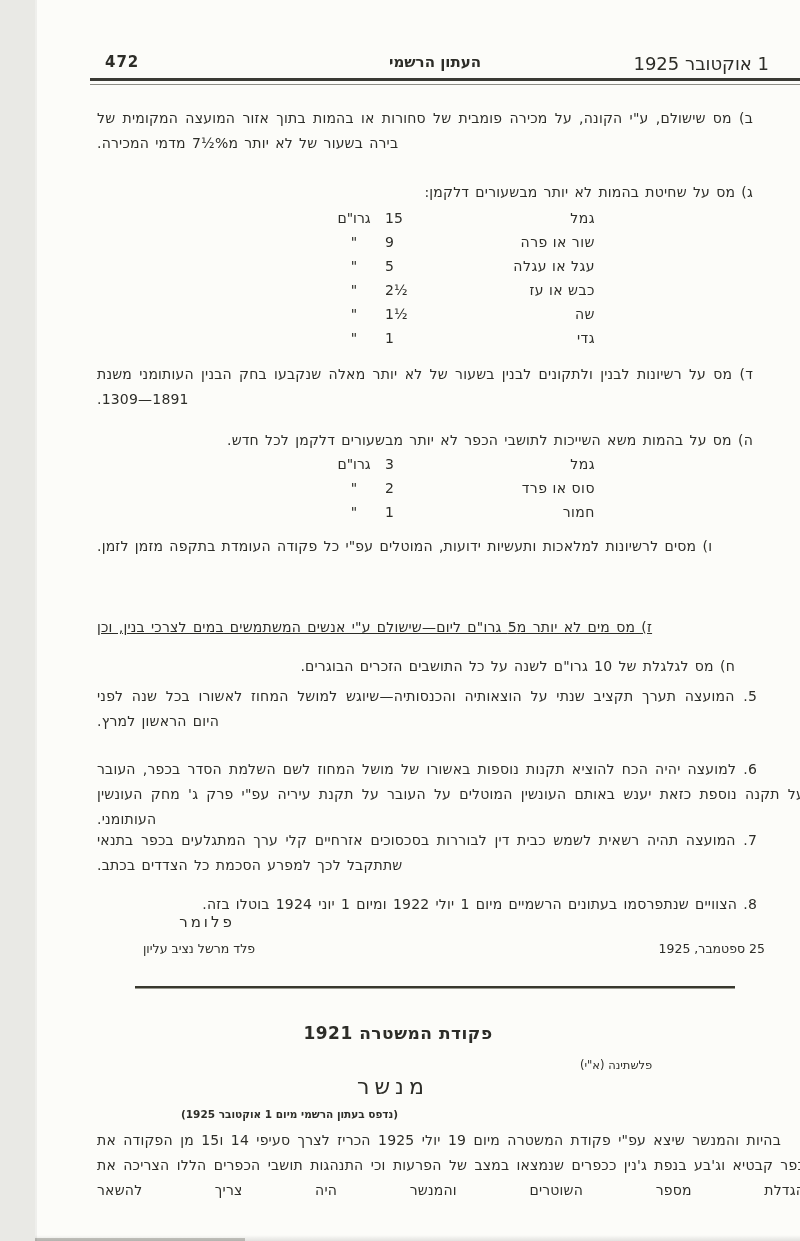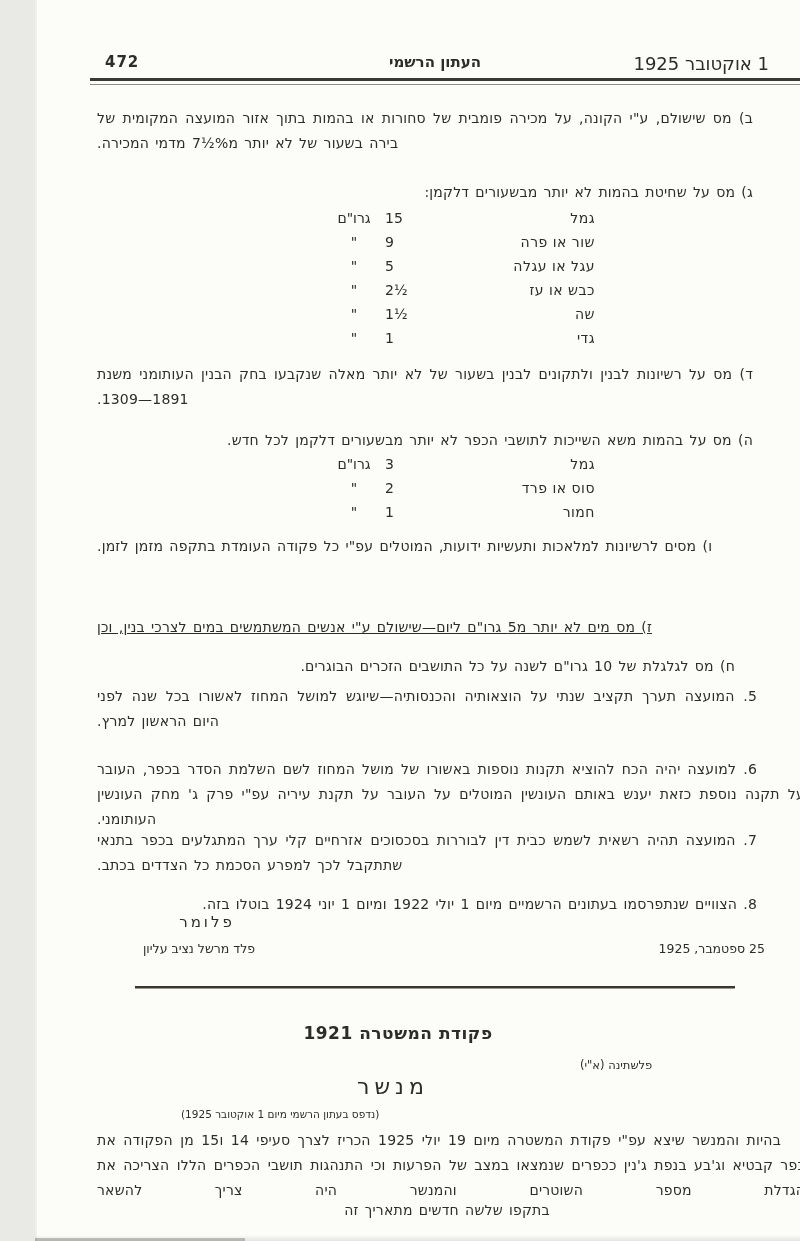--- a/index.html
+++ b/index.html
@@ -37,21 +37,21 @@
   
   .sig-name{position:absolute; left:112px; top:913px; width:120px; text-align:center; font-size:15px; letter-spacing:3px; direction:rtl;}
   .sig-title{position:absolute; left:84px; top:941px; width:160px; text-align:center; font-size:12.5px; direction:rtl;}
   .sig-date{position:absolute; right:70px; top:941px; font-size:12.5px; direction:rtl;}
 
   
   .divider{position:absolute; left:100px; width:600px; top:986px; height:2px; background:#38382f; border-bottom:1px solid #9a9a90;}
   .ord-heading{position:absolute; left:0; width:726px; top:1023px; text-align:center; font-size:17px; font-weight:bold; direction:rtl; letter-spacing:.5px;}
   .region{position:absolute; left:545px; top:1058px; font-size:11.5px; direction:rtl;}
   .mensher{position:absolute; left:0; width:716px; top:1074px; text-align:center; font-size:22px; font-weight:normal; letter-spacing:5px; direction:rtl;}
-  .print-note{position:absolute; left:146px; top:1108px; font-size:10.5px; direction:rtl;}
+  .print-note{position:absolute; left:146px; top:1108px; font-size:10.5px; direction:rtl;font-weight:bold;}
   .proc-body{position:absolute; left:62px; right:30px; top:1128px; direction:rtl; text-align:justify; text-align-last:justify; text-indent:24px; font-size:14px; line-height:25px; letter-spacing:.2px; word-spacing:1.5px; margin:0;}
   .proc-last{position:absolute; left:62px; width:700px; top:1202px; text-align:center; font-size:14px; direction:rtl; letter-spacing:.2px; word-spacing:1.5px;}
 
   
   .left-edge{position:absolute; left:0; top:0; bottom:0; width:2px; background:rgba(0,0,0,.05);}
   .crescent{position:absolute; border-radius:50%; border:4px solid transparent; background:transparent;}
   .cres-top{left:776px; top:488px; width:23px; height:26px; border-right-color:#22221e; border-bottom-color:#22221e; transform:rotate(-20deg);}
   .cres-bottom{left:770px; top:820px; width:24px; height:24px; border-width:5px; border-right-color:#151512; border-bottom-color:#15151._2; border-bottom-color:#15151 2;}
   .cres-bottom{border-right-color:#161613; border-bottom-color:#161613; transform:rotate(-10deg);}
   .streak{position:absolute; left:792px; top:516px; width:2px; height:302px; background:rgba(0,0,0,.06);}
@@ -146,21 +146,20 @@
   <div class="sig-title">פלד מרשל נציב עליון</div>
   <div class="sig-date">25 ספטמבר, 1925</div>
 
   <div class="divider"></div>
 
   <div class="ord-heading">פקודת המשטרה 1921</div>
   <div class="region">פלשתינה (א"י)</div>
   <div class="mensher">מנשר</div>
   <div class="print-note">(נדפס בעתון הרשמי מיום 1 אוקטובר 1925)</div>
   <p class="proc-body">בהיות והמנשר שיצא עפ"י פקודת המשטרה מיום 19 יולי 1925 הכריז לצרך סעיפי 14 ו15 מן הפקודה את כפר קבטיא וג'בע בנפת ג'נין ככפרים שנמצאו במצב של הפרעות וכי התנהגות תושבי הכפרים הללו הצריכה את הגדלת מספר השוטרים והמנשר היה צריך להשאר</p>
-  <div class="proc-last">בתקפו שלשה חדשים מתאריך זה</div>
 
   <div class="left-edge"></div>
   <div class="crescent cres-top"></div>
   <div class="crescent cres-bottom"></div>
   <div class="streak"></div>
   <div class="bottom-shade"></div>
   <div class="bottom-corner"></div>
 
 </div>
 

